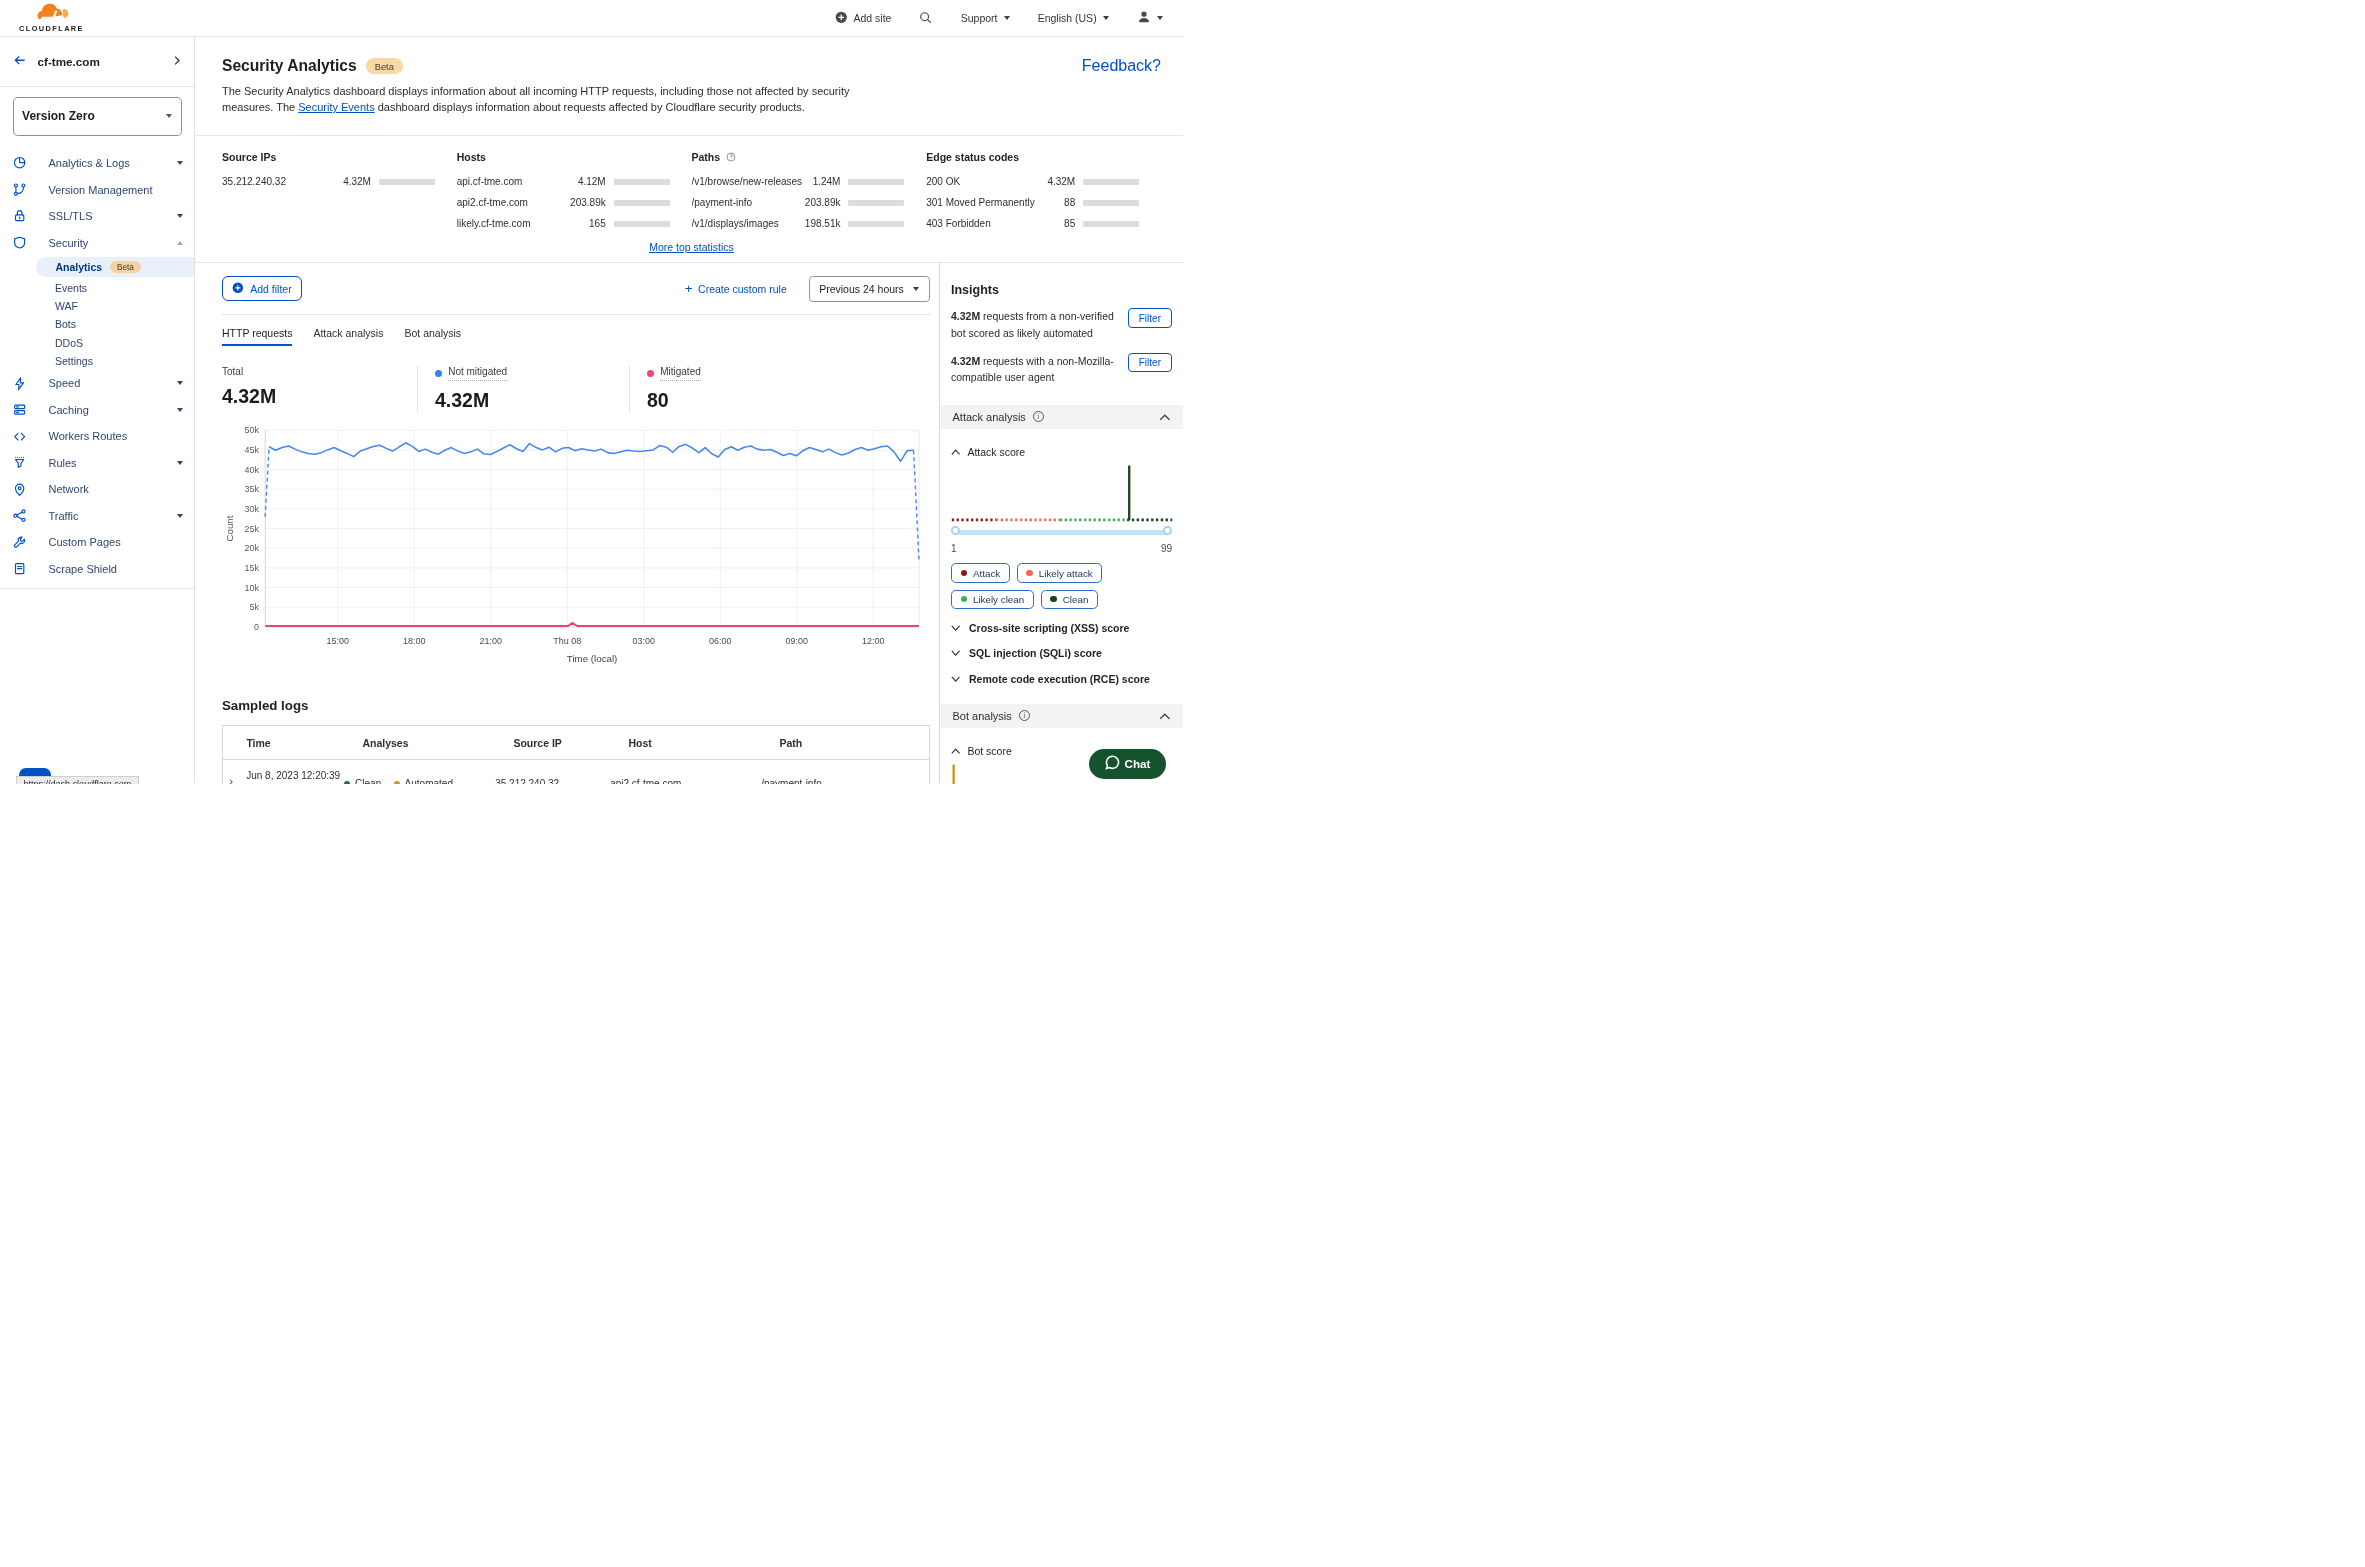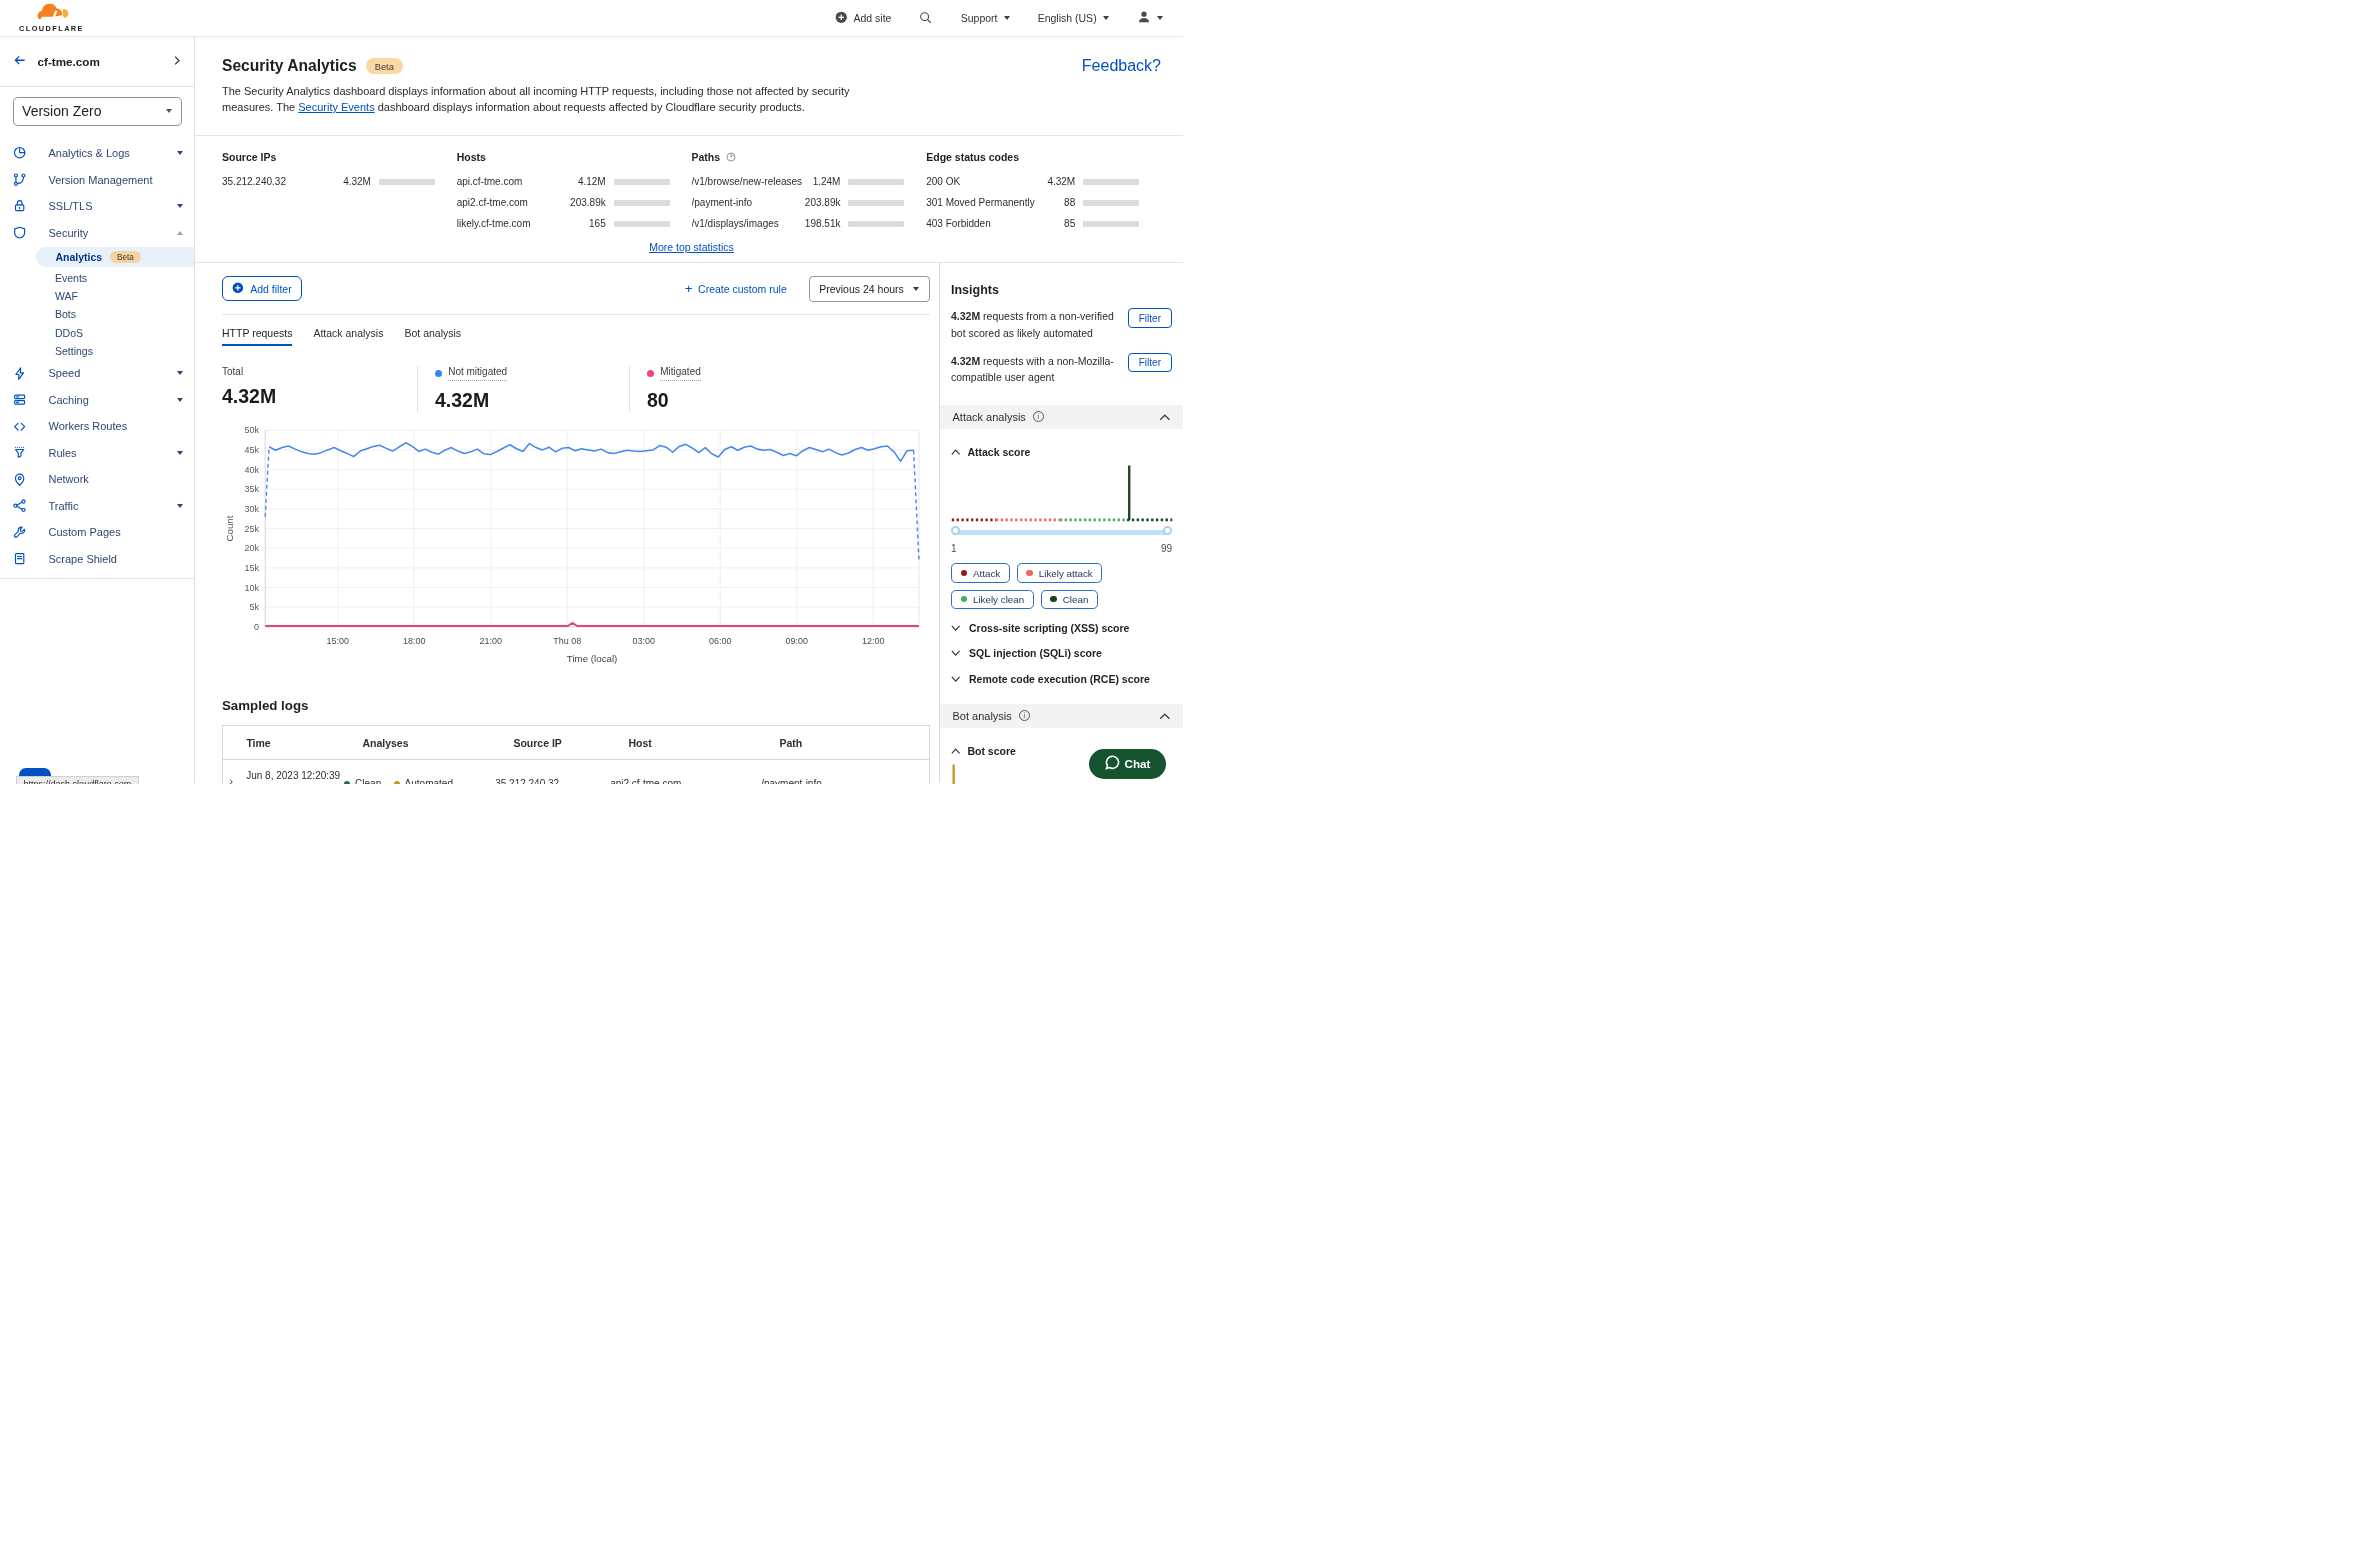--- a/index.html
+++ b/index.html
@@ -20,22 +20,22 @@
        border-top:4.7px solid #3c3c3c;display:inline-block}
 
   
   .app{display:flex;height:746px}
   .sidebar{width:195px;min-width:195px;border-right:0.8px solid #e0e0e0;position:relative;background:#fff}
   .right-side{flex:1;display:flex;flex-direction:column;min-width:0}
 
   
   .site-row{height:49px;display:flex;align-items:center;padding:0 12.5px;gap:11px}
   .site-name{font-weight:bold;font-size:11.7px;color:#1f1f1f;flex:1}
-  .version-box{margin:10px 12.5px 0;height:29px;border:0.8px solid #8f8f8f;border-radius:4.7px;
-               display:flex;align-items:center;padding:0 8.6px;font-weight:normal;font-size:14px;color:#222}
+  .version-box{margin:10px 12.5px 0;height:39px;border:0.8px solid #8f8f8f;border-radius:4.7px;
+               display:flex;align-items:center;padding:0 8.6px;font-weight:bold;font-size:12px;color:#222}
   .version-box .tri{margin-left:auto;border-top-color:#555}
   nav{display:block;margin-top:14px}
   .nav-item{display:flex;align-items:center;padding:7px 11px 7px 12.5px;cursor:pointer}
   .nav-icon{width:18px;height:12.5px;display:flex;align-items:center;flex:none}
   .nav-label{margin-left:18px;font-size:11px;color:#2f4670}
   .nav-chev{margin-left:auto}
   .tri-navy{border-top-color:#2f4670}
   .tri-up-gray{border-top:none;border-bottom:4.7px solid #9aa5b1}
   .sub-item{padding:3.1px 0 3.1px 55px;font-size:10.5px;color:#2f4670;cursor:pointer}
   .sub-active{margin:1.6px 0;padding:3.9px 9.4px 3.9px 19.5px;margin-left:36px;background:#e8f1fb;
@@ -121,21 +121,21 @@
   .ins-title{font-size:12.5px;font-weight:bold;color:#1f1f1f}
   .ins-item{display:flex;margin-top:11.7px;font-size:10.5px;line-height:16.4px;color:#2b2b2b}
   .ins-text{flex:1;padding-right:6.2px}
   .filter-btn{border:0.8px solid #0051c3;color:#0051c3;background:#fff;border-radius:3.9px;
               font-size:10px;padding:2.3px 10px;height:19.5px;flex:none;cursor:pointer}
   .section-head{margin:19px -11px 0;background:#f3f3f3;padding:6.2px 12.5px;display:flex;
                 align-items:center;gap:7px;font-size:11px;color:#2e2e2e}
   .info-circ{width:11px;height:11px;border:0.9px solid #555;border-radius:50%;font-size:7.8px;
              display:inline-flex;align-items:center;justify-content:center;color:#555;font-family:"Liberation Serif",serif;font-style:italic}
   .head-chev{margin-left:auto}
-  .score-head{display:flex;align-items:center;gap:7px;font-size:10.5px;font-weight:bold;color:#1f1f1f;margin-top:17px}
+  .score-head{display:flex;align-items:center;gap:7px;font-size:10.5px;font-weight:normal;color:#1f1f1f;margin-top:17px}
   .hist{margin-top:6.2px;position:relative}
   .slider{position:relative;height:14px;margin-top:0}
   .slider-track{position:absolute;left:5.5px;right:5.5px;top:4.7px;height:4.7px;background:#bfe3f6;border-radius:2.3px}
   .handle{position:absolute;top:0.8px;width:8.6px;height:8.6px;background:#fff;border:2px solid #a8d3ef;
           border-radius:50%;cursor:pointer}
   .handle.l{left:0}.handle.r{right:0}
   .minmax{display:flex;justify-content:space-between;color:#4a4a4a;font-size:10px;margin-top:3.9px}
   .chips{display:flex;flex-wrap:wrap;gap:7px;margin-top:9.4px}
   .chip{display:flex;align-items:center;gap:6.2px;border:0.8px solid #2b6bc9;border-radius:4.7px;
         padding:3.1px 8.6px;font-size:9.8px;color:#24395a;cursor:pointer;background:#fff}

